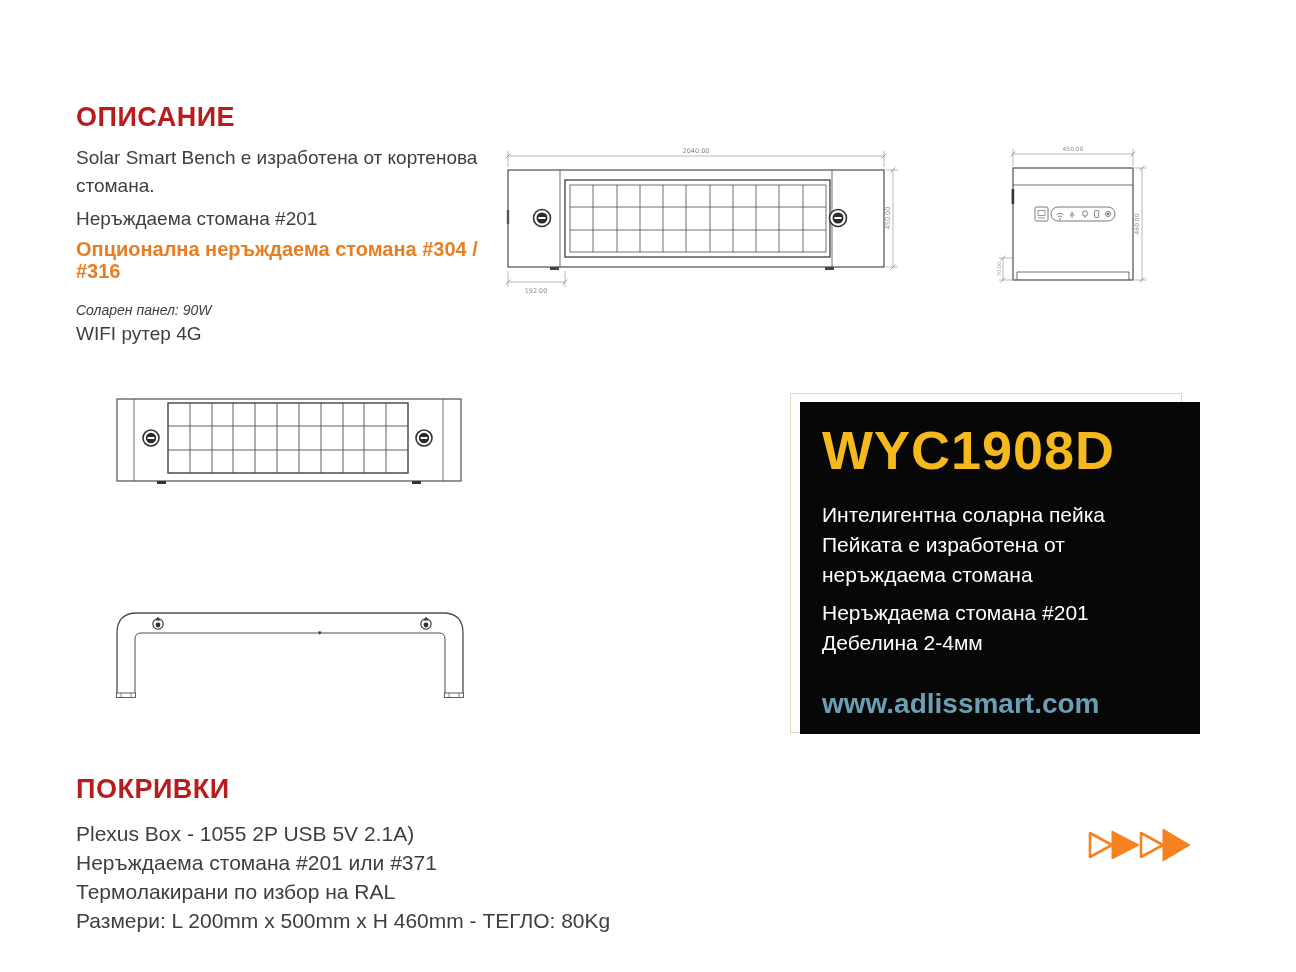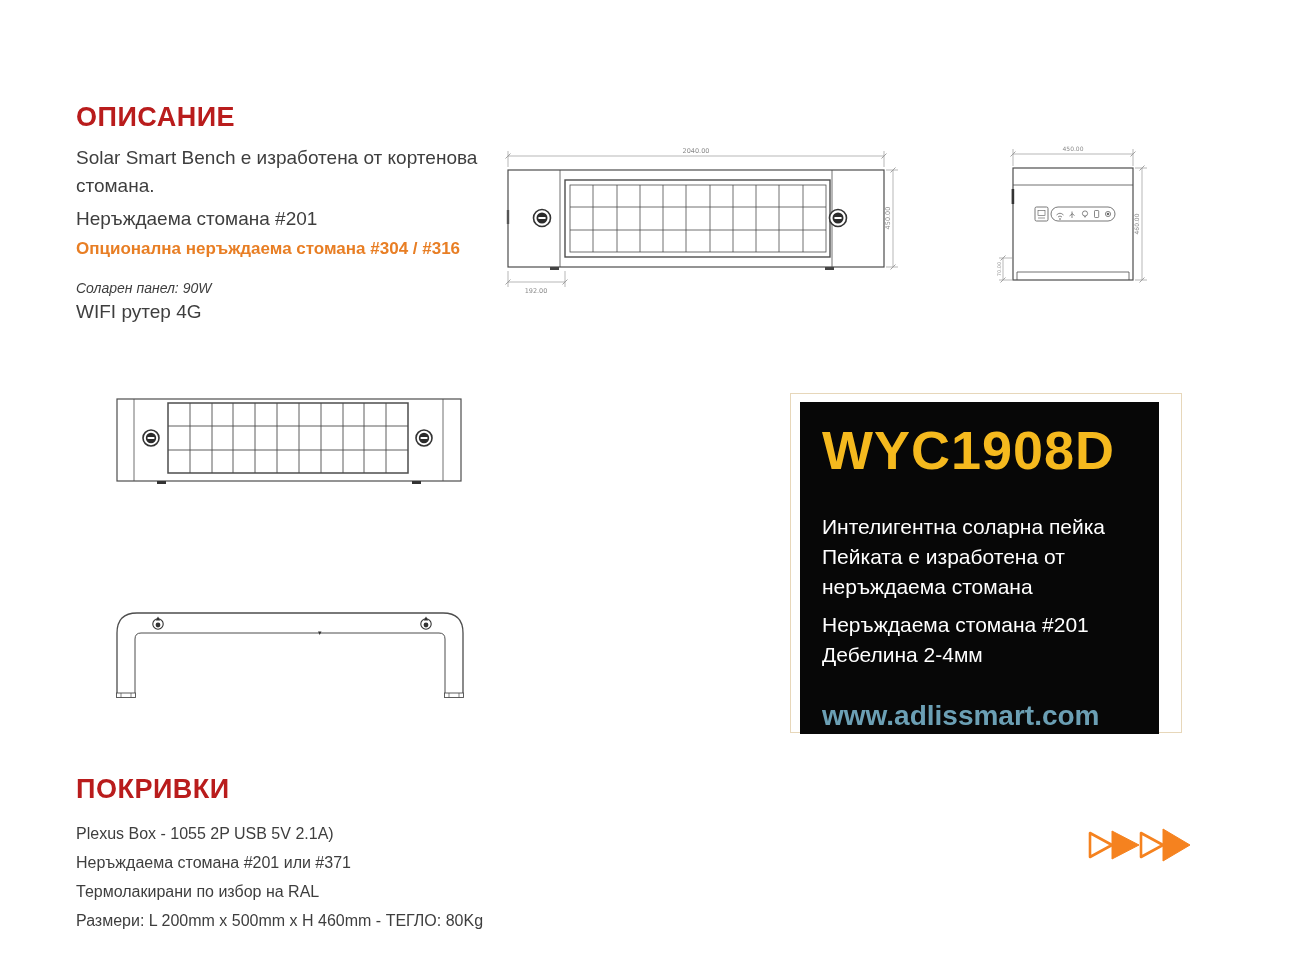--- a/index.html
+++ b/index.html
@@ -8,42 +8,42 @@
     font-family:"Liberation Sans", sans-serif; overflow:hidden; color:#3e3e3e;
   }
   
   .section { position:absolute; }
   .gold-heading {
     color:#b91c1c; font-weight:700; font-size:27px; line-height:38px; letter-spacing:0.5px;
   }
   .desc-section { left:76px; top:98px; width:450px; }
   .desc-intro   { margin-top:8px; font-size:19px; line-height:28px; color:#3e3e3e; }
   .desc-steel   { margin-top:7px; font-size:19px; line-height:24px; }
-  .desc-opt     { margin-top:7px; font-size:17px; line-height:22px; font-weight:700; color:#E87E24; }
+  .desc-opt     { margin-top:7px; font-size:20px; line-height:22px; font-weight:700; color:#E87E24; }
   .desc-solar   { margin-top:16px; font-size:14px; line-height:24px;font-style:italic; }
   .desc-wifi    {  font-size:19px; line-height:24px; }
 
   .covers-section { left:76px; top:760px; width:580px;margin-top:10px; }
-  .covers-line  { font-size:16px; line-height:29px; color:#3e3e3e; }
+  .covers-line  { font-size:21px; line-height:29px; color:#3e3e3e; }
   .covers-list  { margin-top:11px; }
 
   
   .card-frame {
     position:absolute; left:790px; top:393px; width:392px; height:340px;
     border:1px solid #E7D7BA; box-sizing:border-box;
   }
   .product-card {
-    position:absolute; left:800px; top:402px; width:359px; height:332px;
+    position:absolute; left:800px; top:402px; width:400px; height:332px;
     background:#070707; color:#ffffff; box-sizing:border-box;
     padding:16px 14px 0 22px;
   }
   .card-model {
     color:#F5B91E; font-weight:700; font-size:54px; line-height:64px; letter-spacing:1px;
   }
-  .card-desc { margin-top:30px; font-size:21px; line-height:30px; font-weight:400; }
+  .card-desc { margin-top:18px; font-size:21px; line-height:30px; font-weight:400; }
   .card-spec { margin-top:8px;  font-size:21px; line-height:30px; }
   .card-site {
     margin-top:30px; font-size:28px; font-weight:600; color:#6B9FB4; cursor:pointer;
   }
 
   
   .drawing { position:absolute; }
   .drawA { left:496px; top:140px; }
   .drawB { left:986px; top:136px; }
   .drawC { left:110px; top:392px; }

